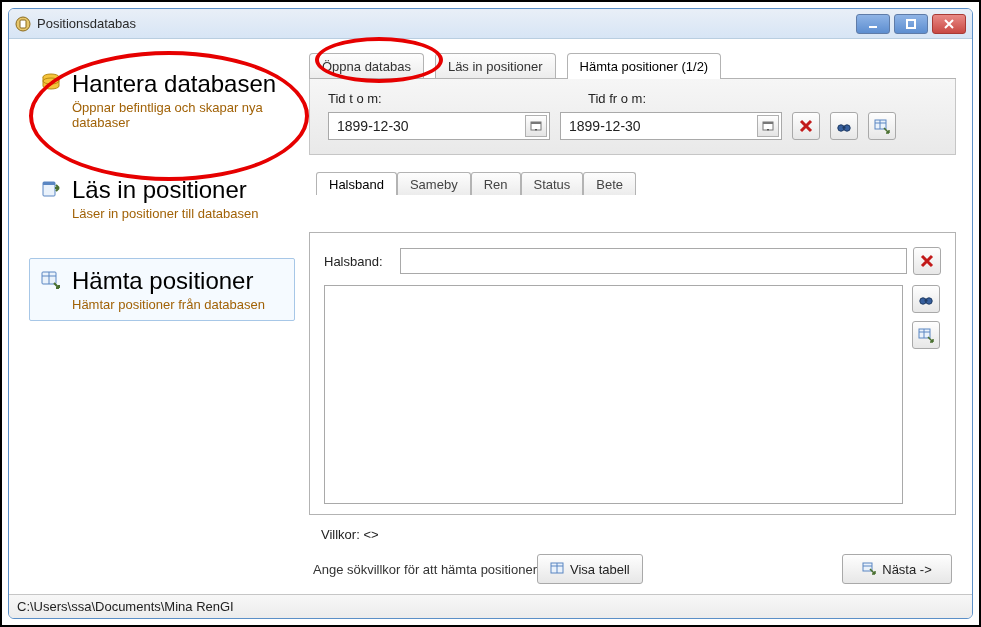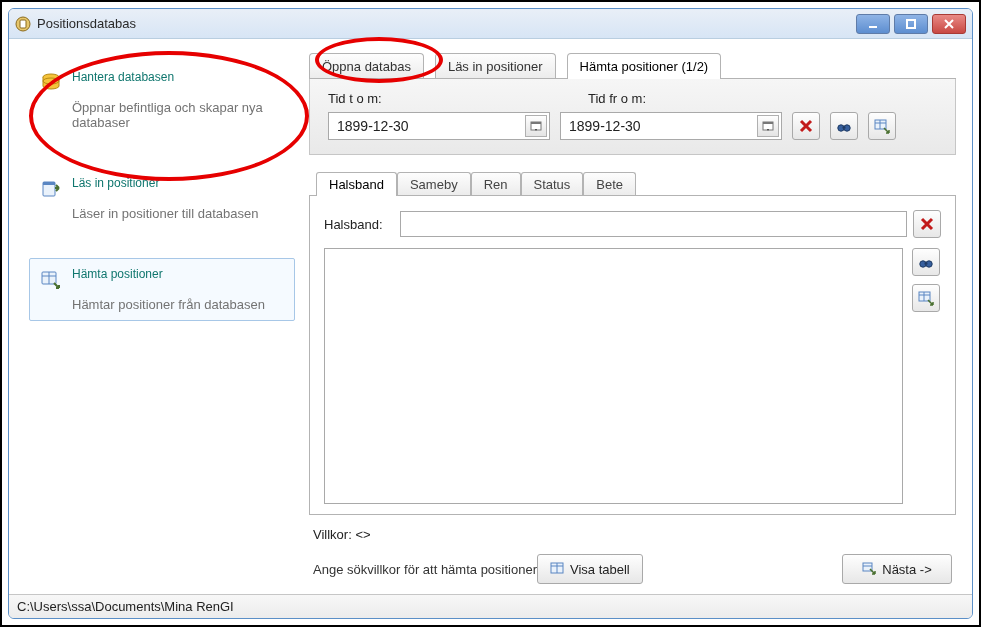--- a/index.html
+++ b/index.html
@@ -83,27 +83,27 @@
     border: 1px solid transparent;
     border-radius: 2px;
     cursor: default;
   }
   .nav-item.selected {
     border: 1px solid #a7c7e7;
     background: #f5faff;
   }
   .nav-item .nav-icon { flex: 0 0 22px; margin-top: 2px; }
   .nav-item .nav-text .nav-title {
-    font-size: 12px;
-    color: #0f766e;
+    font-size: 24px;
+    color: #000000;
   }
   .nav-item .nav-text .nav-desc {
     font-size: 13px;
-    color: #737373;
-    margin-top: 16px;
+    color: #a16207;
+    margin-top: 2px;
   }
   
   .main {
     flex: 1;
     padding: 10px 16px 0 0;
     display: flex;
     flex-direction: column;
     position: relative;
   }
   
@@ -216,20 +216,21 @@
   .sub-content {
     border: 1px solid #b3b3b3;
     background: #fff;
     flex: 1;
     padding: 14px 14px 10px 14px;
     display: flex;
     flex-direction: column;
     gap: 10px;
     position: relative;
     min-height: 210px;
+    margin-top: 37px;
   }
   .field-row {
     display: flex;
     align-items: center;
     gap: 6px;
   }
   .field-row label { width: 70px; }
   .text-input {
     flex: 1;
     height: 26px;
@@ -255,20 +256,21 @@
     display: flex;
     gap: 8px;
     flex: 1;
   }
   
   .villkor {
     margin-top: 8px;
     padding: 4px 4px 0 4px;
     font-size: 13px;
     color: #222;
+    margin-left: 8px;
   }
   
   .footer-row {
     margin-top: auto;
     padding: 12px 4px 10px 4px;
     display: flex;
     align-items: center;
   }
   .footer-row .hint { font-size: 13px; color: #333; }
   .btn {

